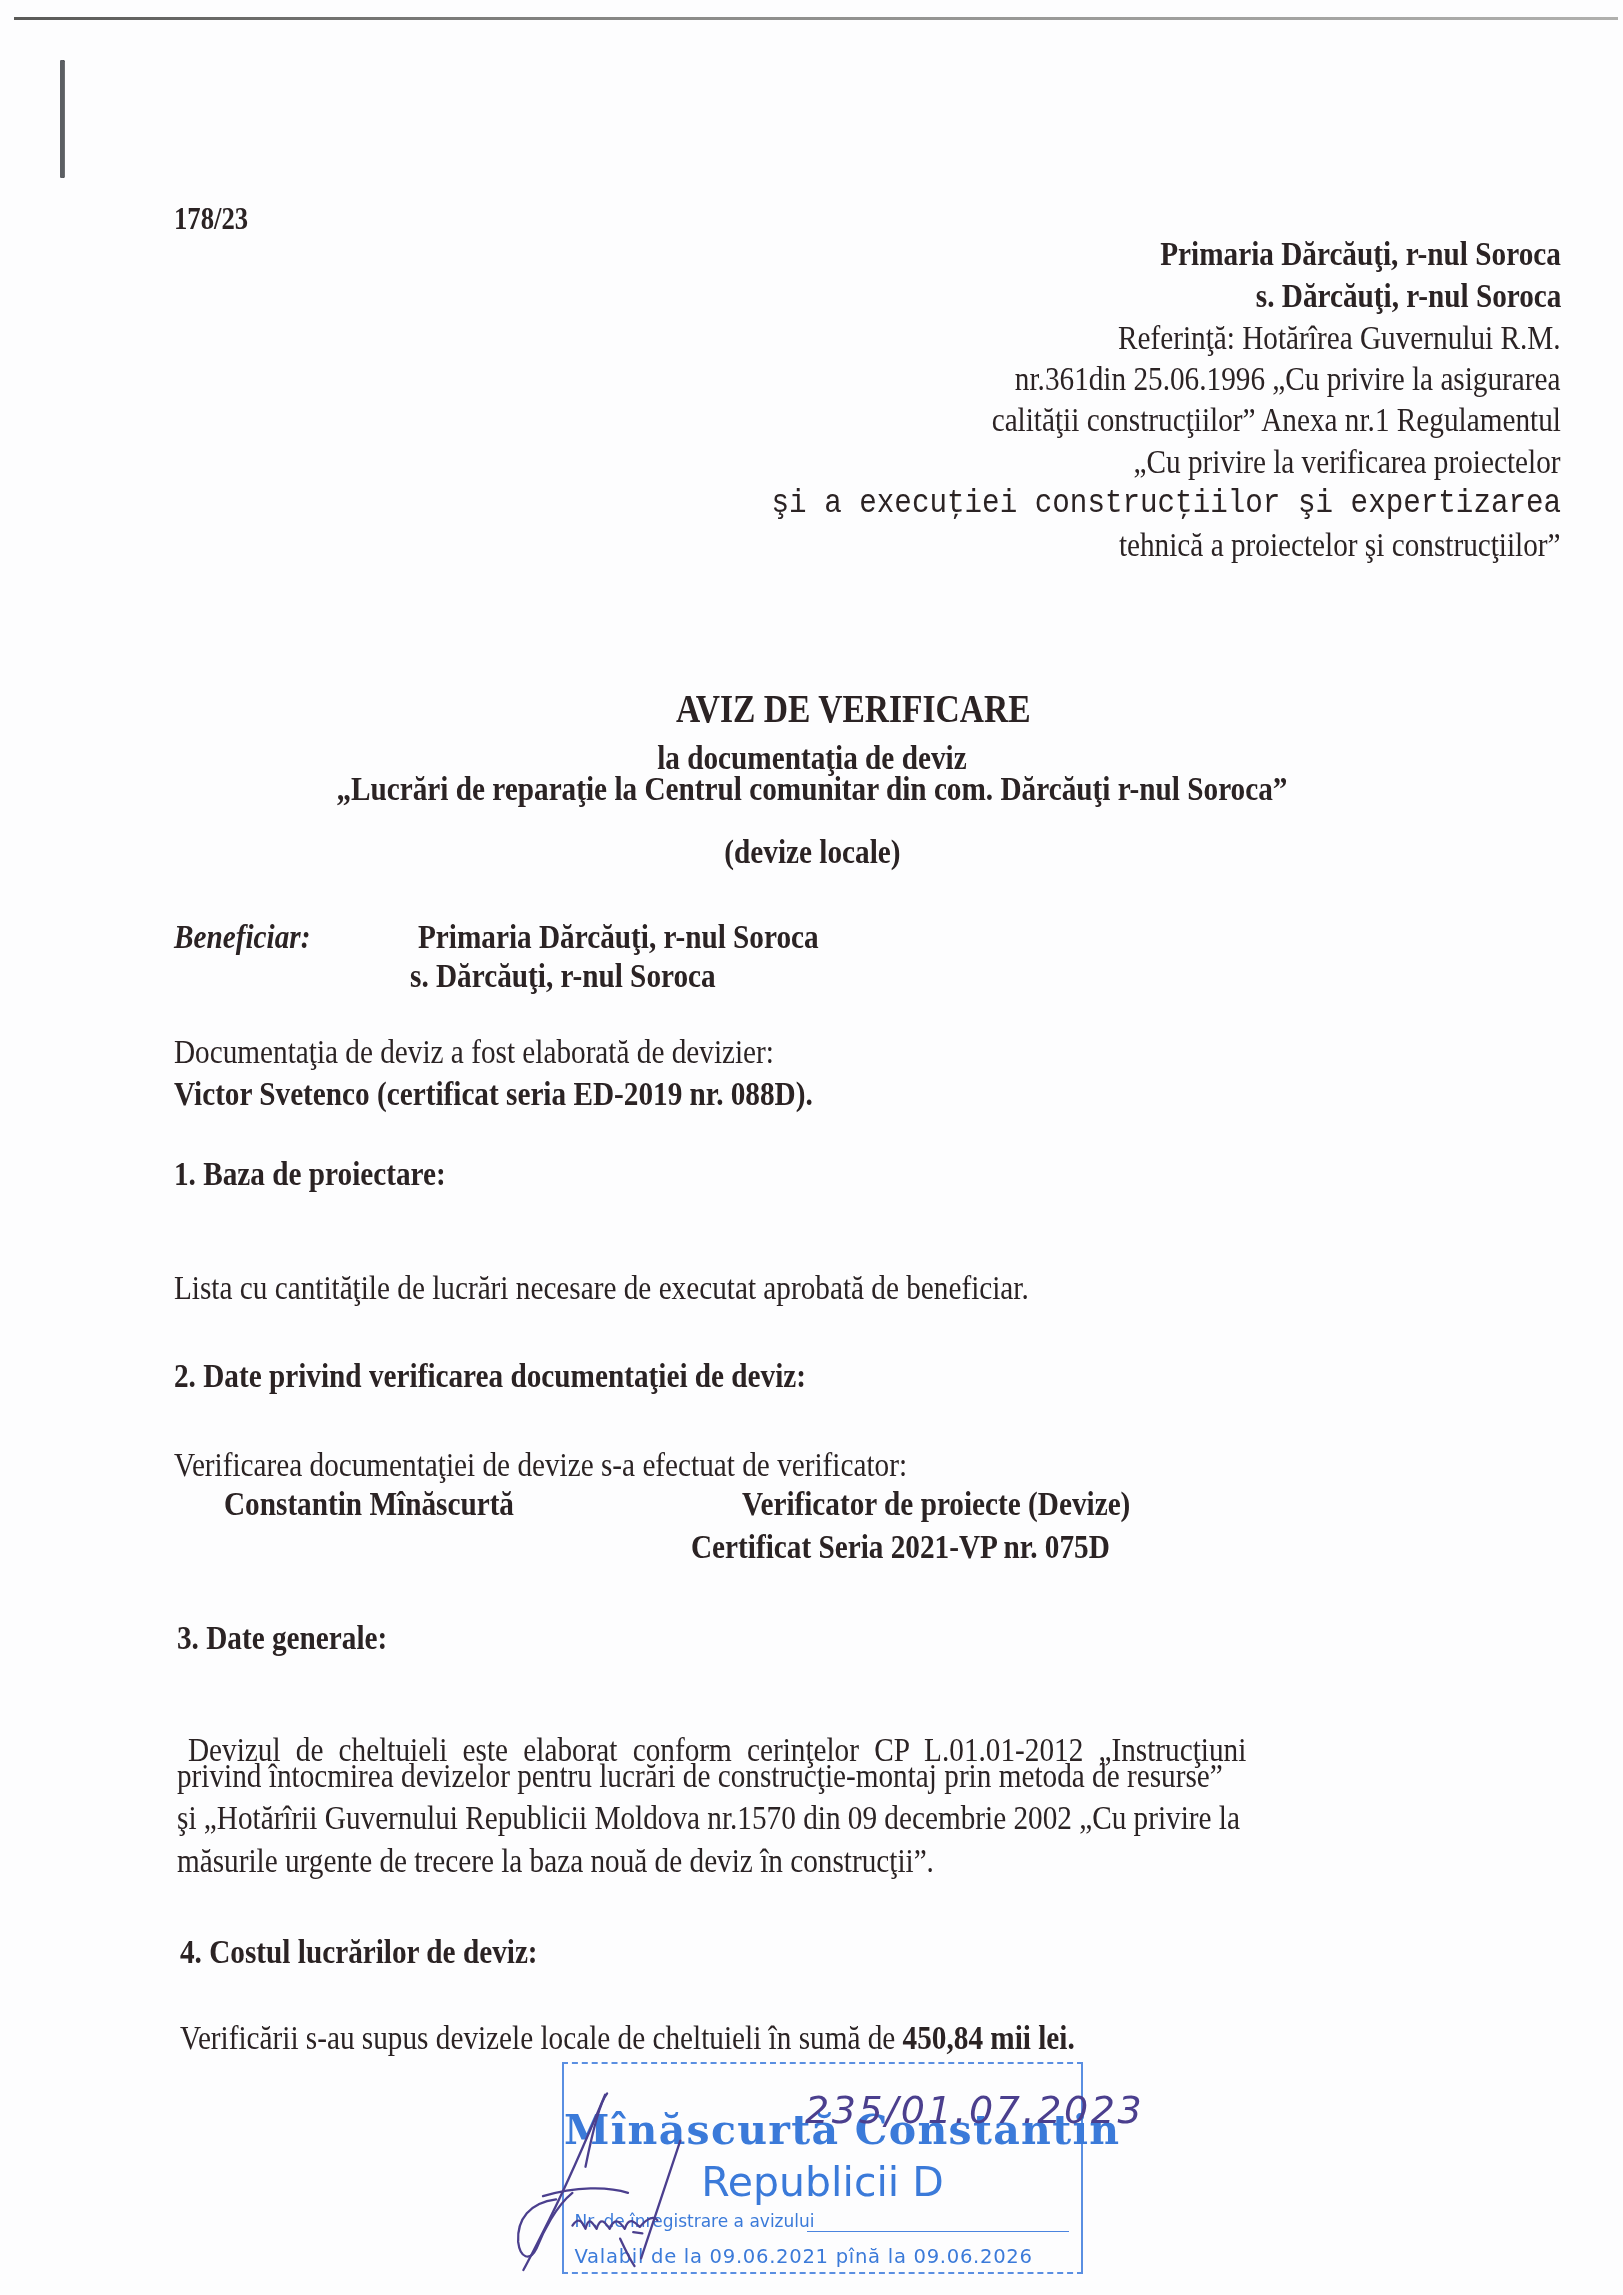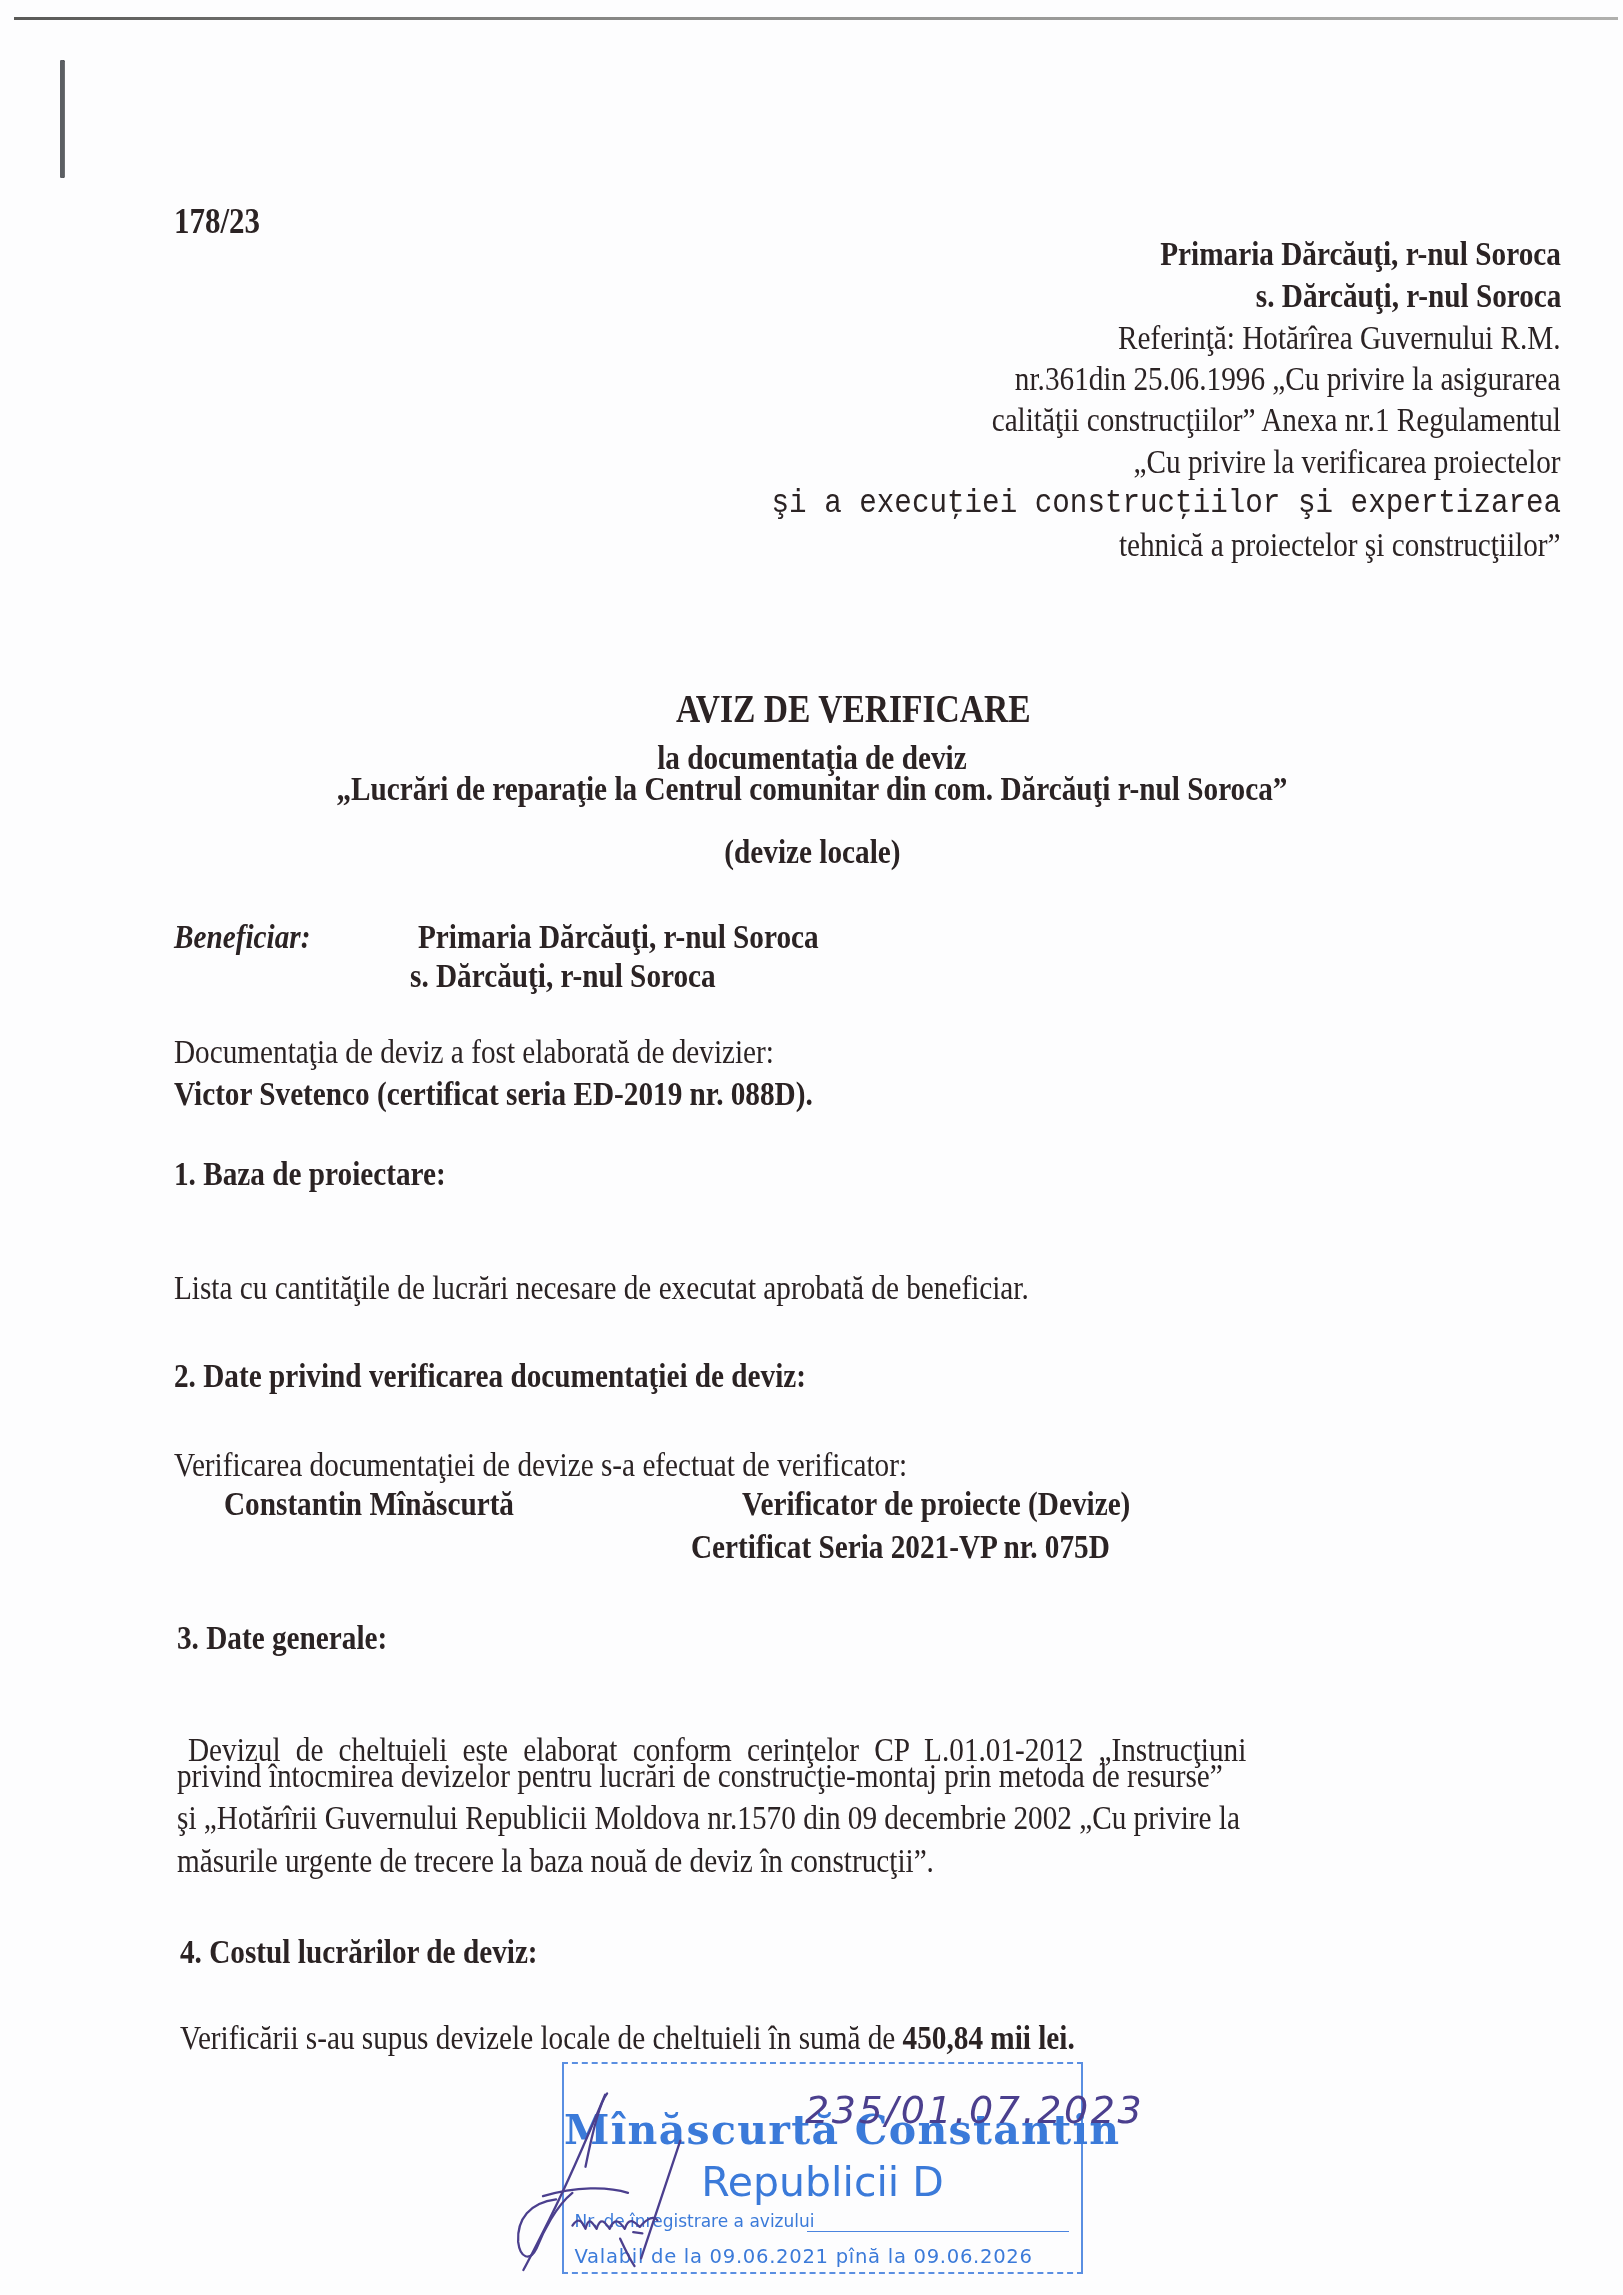--- a/index.html
+++ b/index.html
@@ -46,21 +46,21 @@
     font-style:italic; font-size:38px; color:#4b3f8e; letter-spacing:2.6px; white-space:nowrap;
   }
   .signature { position:absolute; left:458px; top:2062px; width:340px; height:216px; }
 </style>
 </head>
 <body>
 
 <div class="edge"></div>
 <div class="staple"></div>
 
-<div class="line b fs" style="left:174px; top:203px; font-size:36px;">
+<div class="line b fs" style="left:174px; top:203px; font-size:31px;">
   <span class="cond">178/23</span>
 </div>
 
 <div>
   <div class="line right b fs" style="top:237px;"><span class="cond">Primaria Dărcăuţi, r-nul Soroca</span></div>
   <div class="line right b fs" style="top:279px;"><span class="cond">s. Dărcăuţi, r-nul Soroca</span></div>
   <div class="line right fs" style="top:321px;"><span class="cond">Referinţă: Hotărîrea Guvernului R.M.</span></div>
   <div class="line right fs" style="top:362px;"><span class="cond">nr.361din 25.06.1996 „Cu privire la asigurarea</span></div>
   <div class="line right fs" style="top:403px;"><span class="cond">calităţii construcţiilor”  Anexa nr.1 Regulamentul</span></div>
   <div class="line right fs" style="top:445px;"><span class="cond">„Cu privire la verificarea proiectelor</span></div>

